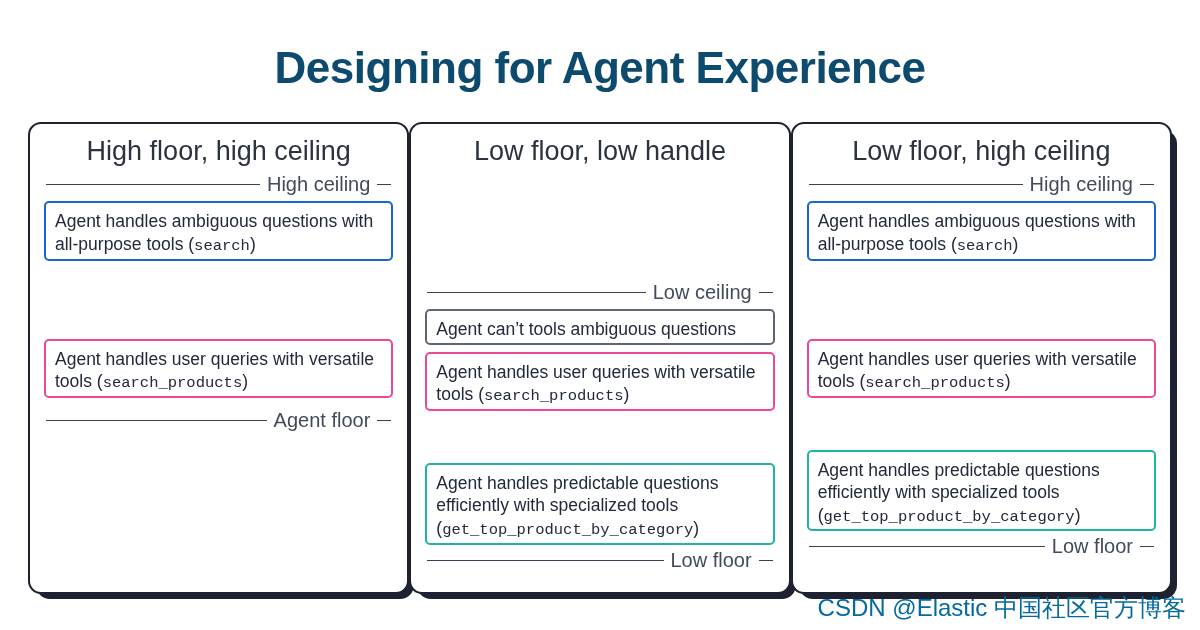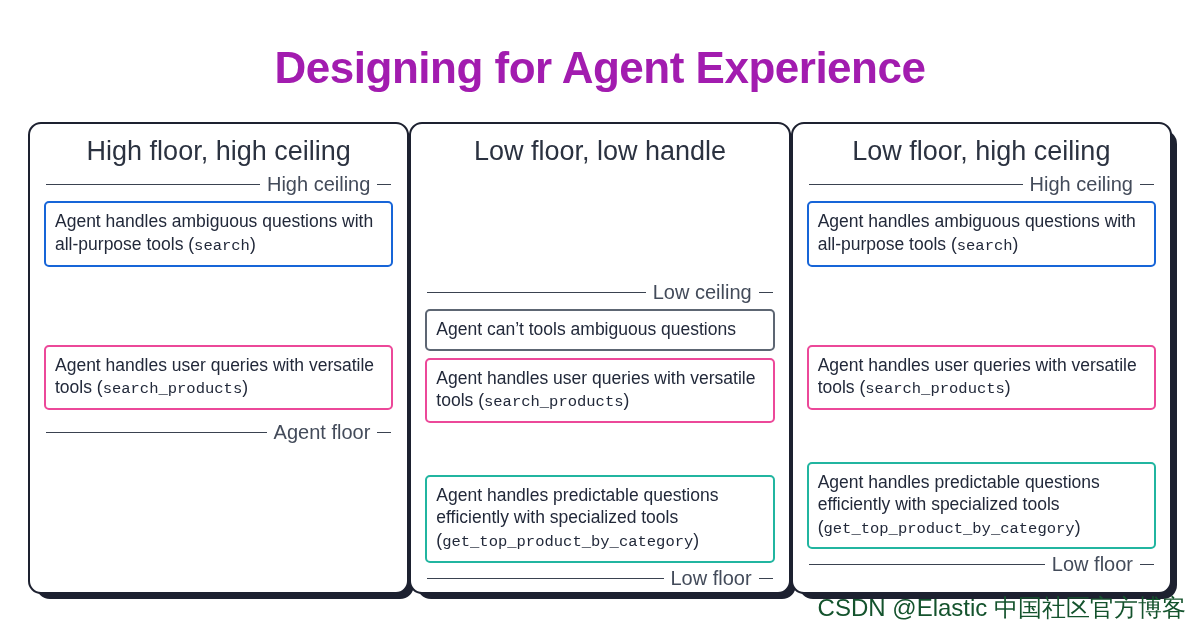--- a/index.html
+++ b/index.html
@@ -12,21 +12,21 @@
     background: #ffffff;
     font-family: "Liberation Sans", sans-serif;
     overflow: hidden;
     position: relative;
   }
 
   .page-title {
     text-align: center;
     font-size: 44px;
     font-weight: bold;
-    color: #a21caf;
+    color: #0c4a6e;
     letter-spacing: -0.5px;
     margin: 0;
     padding-top: 44px;
     line-height: 1.1;
   }
 
   .cards-row {
     display: flex;
     padding: 30px 28px 0 28px;
     box-sizing: border-box;
@@ -102,21 +102,21 @@
   }
   .level-line .level-label {
     font-size: 20px;
     color: #434b5a;
     white-space: nowrap;
   }
 
   .box {
     border: 2px solid #5d6673;
     border-radius: 5px;
-    padding: 7px 9px 8px 9px;
+    padding: 7px 9px 2px 9px;
     box-sizing: border-box;
     font-size: 17.5px;
     line-height: 1.28;
     color: #22293a;
   }
   .box.blue  { border-color: #1765d8; }
   .box.pink  { border-color: #ec4899; }
   .box.teal  { border-color: #21b5a0; }
   .box.gray  { border-color: #5d6673; }
 
@@ -129,21 +129,21 @@
   .gap-sm { height: 7px; flex: 0 0 auto; }
   .gap-md { height: 30px; flex: 0 0 auto; }
   .gap-lg { height: 52px; flex: 0 0 auto; }
   .gap-xl { height: 78px; flex: 0 0 auto; }
 
   .watermark {
     position: absolute;
     right: 14px;
     bottom: 6px;
     font-size: 24px;
-    color: #14532d;
+    color: #0369a1;
     white-space: nowrap;
     pointer-events: none;
     font-family: "Liberation Sans", sans-serif;
   }
 </style>
 </head>
 <body>
 
 <h1 class="page-title">Designing for Agent Experience</h1>
 

